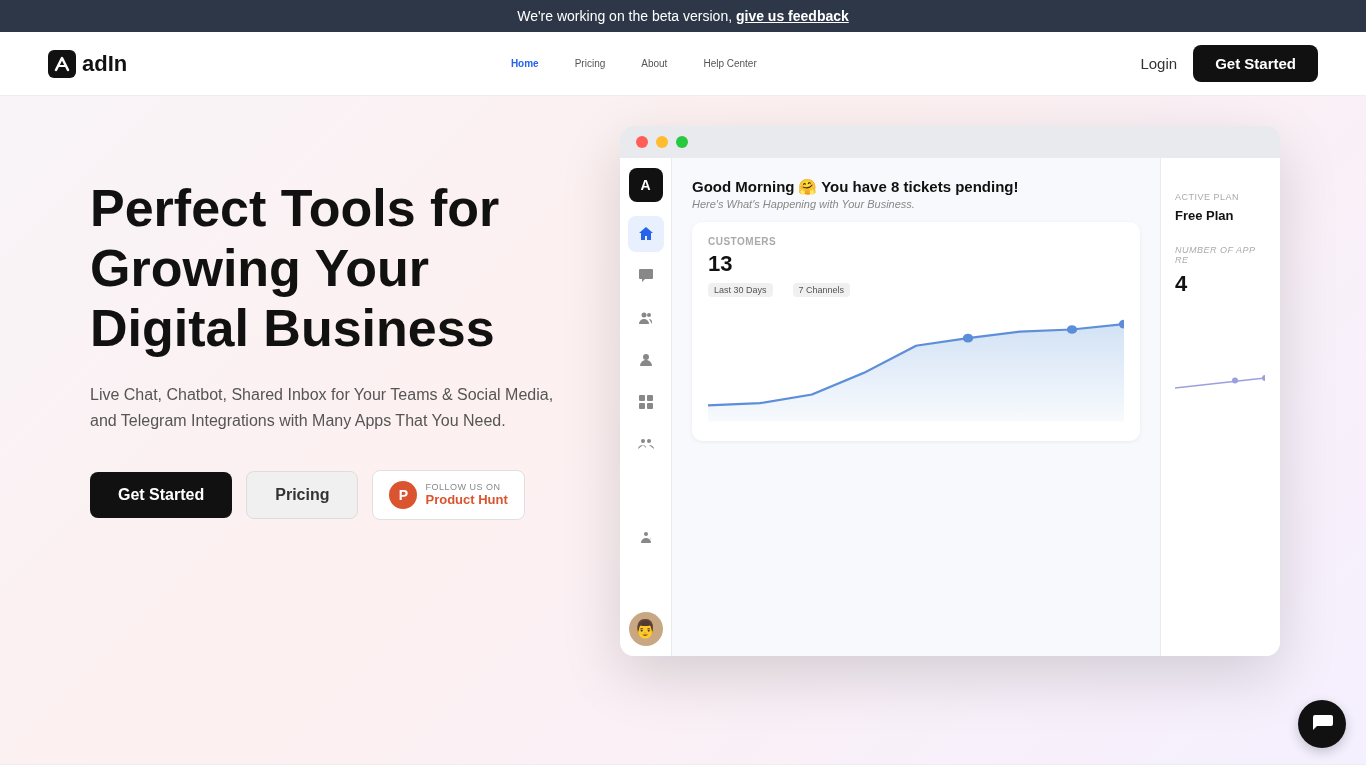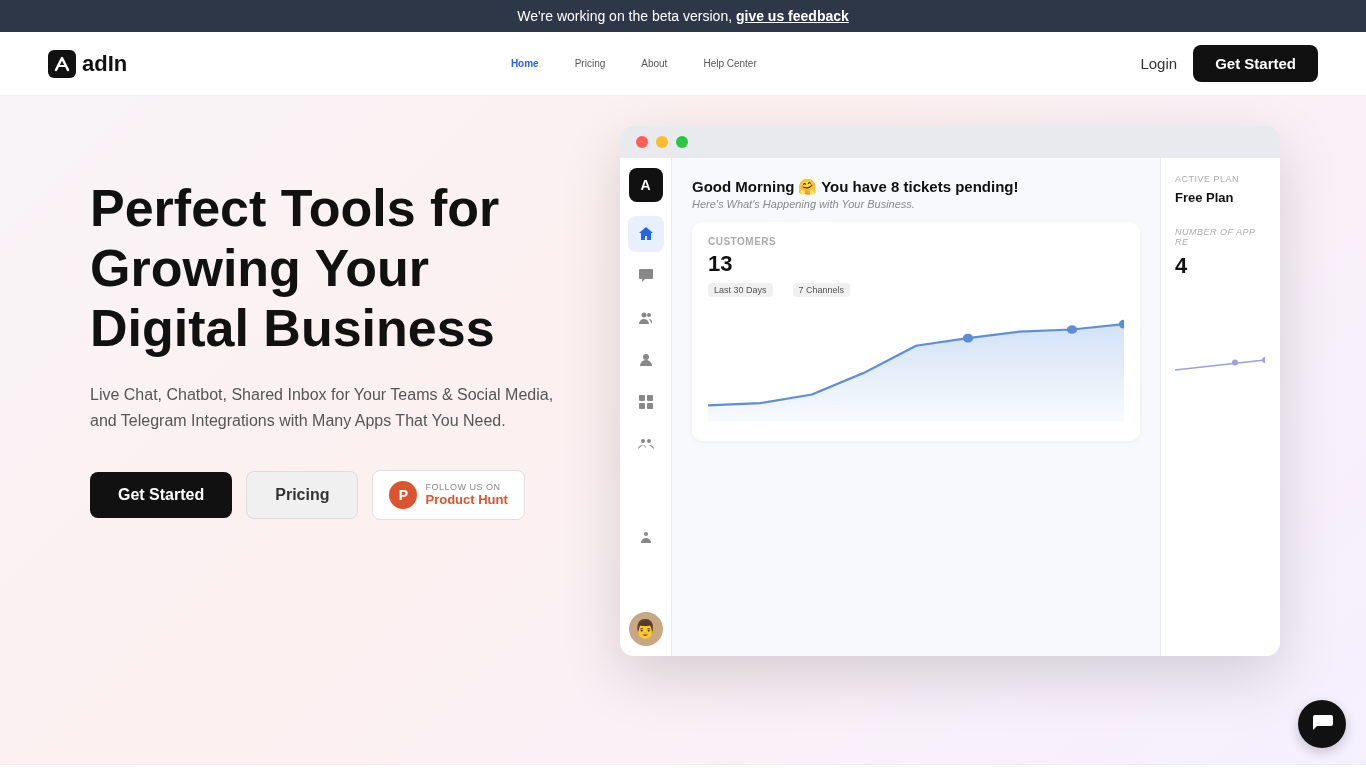--- a/index.html
+++ b/index.html
@@ -335,21 +335,21 @@
     .chart-area {
       width: 100%;
       height: 130px;
       position: relative;
     }
 
     
     .dash-right-panel {
       width: 120px;
       flex-shrink: 0;
-      padding: 16px 14px;
+      padding: 34px 14px;
       background: #fff;
       border-left: 1px solid #e8eaed;
       display: flex;
       flex-direction: column;
       gap: 6px;
     }
     .active-plan-label {
       font-size: 9px;
       color: #aaa;
       text-transform: uppercase;

